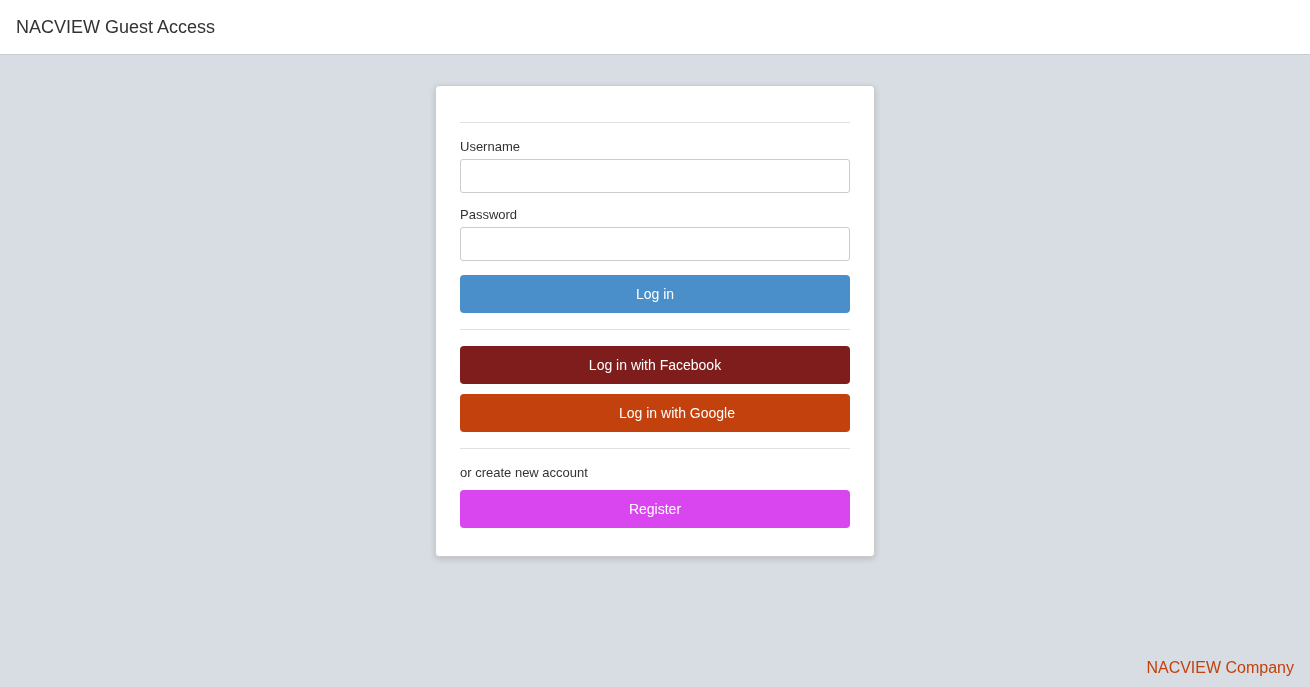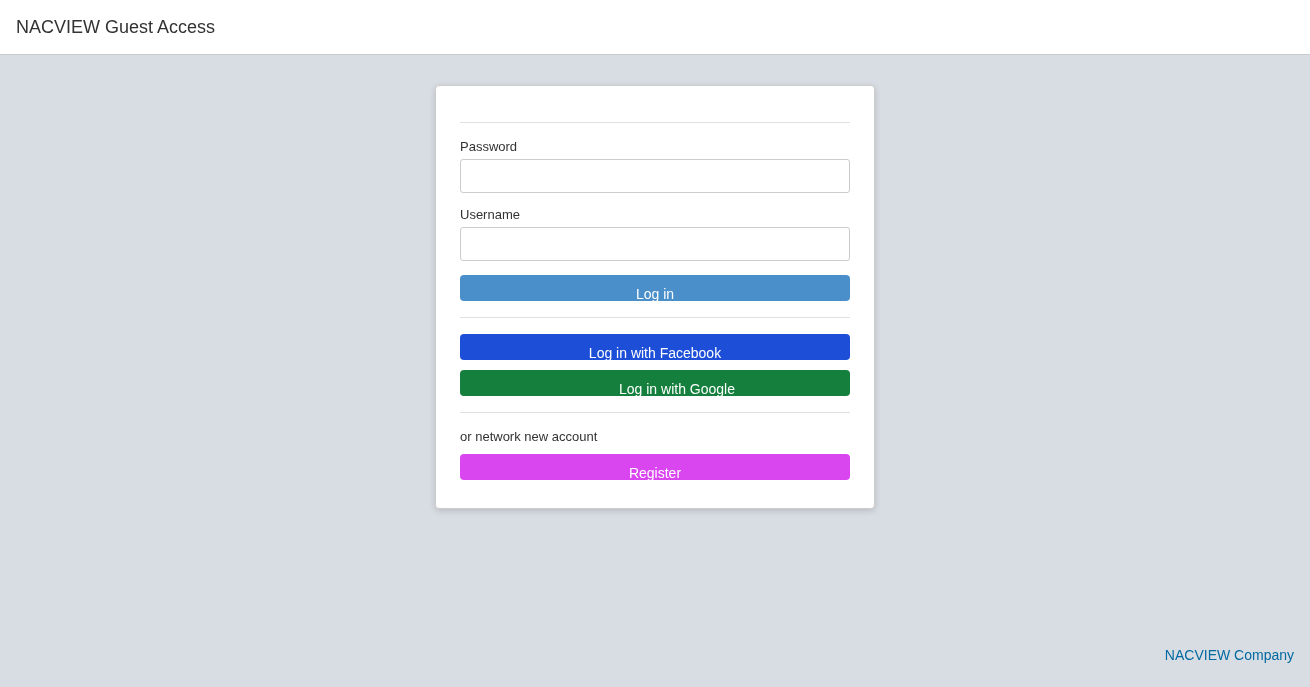--- a/index.html
+++ b/index.html
@@ -111,106 +111,106 @@
       padding: 6px 10px;
       font-size: 13px;
       color: #333333;
       background-color: #ffffff;
       outline: none;
     }
 
     .btn {
       display: block;
       width: 100%;
-      height: 26px;
+      height: 38px;
       border: none;
       border-radius: 4px;
       font-size: 14px;
       color: #ffffff;
       cursor: pointer;
       text-align: center;
       line-height: 38px;
       padding: 0;
     }
 
     .btn-primary {
       background-color: #4a8fca;
     }
 
     .btn-facebook {
-      background-color: #1d4ed8;
+      background-color: #7f1d1d;
       margin-bottom: 10px;
     }
 
     .btn-google {
-      background-color: #15803d;
+      background-color: #c2410c;
       padding-left: 44px;
     }
 
     .btn-register {
       background-color: #d946ef;
       margin-top: 10px;
     }
 
     .or-create-text {
       font-size: 13px;
       color: #333333;
       margin-top: 6px;
     }
 
     
     .footer {
       position: absolute;
-      bottom: 24px;
+      bottom: 10px;
       right: 16px;
-      font-size: 14px;
-      color: #0369a1;
+      font-size: 16px;
+      color: #c2410c;
     }
 
     .login-btn-wrapper {
       margin-top: 6px;
       margin-bottom: 0;
     }
   </style>
 </head>
 <body>
 
 <div class="header">
   <span class="header-title">NACVIEW Guest Access</span>
 </div>
 
 <div class="main-content">
   <div class="login-card">
 
 
     <hr class="divider-line">
+
+    <div class="form-group">
+      <label class="form-label">Username</label>
+      <input type="text" class="form-input" placeholder="" style="">
+    </div>
 
     <div class="form-group">
       <label class="form-label">Password</label>
       <input type="password" class="form-input" placeholder="" style="">
     </div>
 
-    <div class="form-group">
-      <label class="form-label">Username</label>
-      <input type="text" class="form-input" placeholder="" style="">
-    </div>
-
     <div class="login-btn-wrapper">
       <button class="btn btn-primary">Log in</button>
     </div>
 
     <hr class="divider-line">
 
     <button class="btn btn-facebook">Log in with Facebook</button>
 
     <button class="btn btn-google">Log in with Google</button>
 
     <hr class="divider-line">
 
-    <div class="or-create-text">or network new account</div>
+    <div class="or-create-text">or create new account</div>
 
     <button class="btn btn-register">Register</button>
 
   </div>
 </div>
 
 <div class="footer">
   <span>NACVIEW Company</span>
 </div>
 

